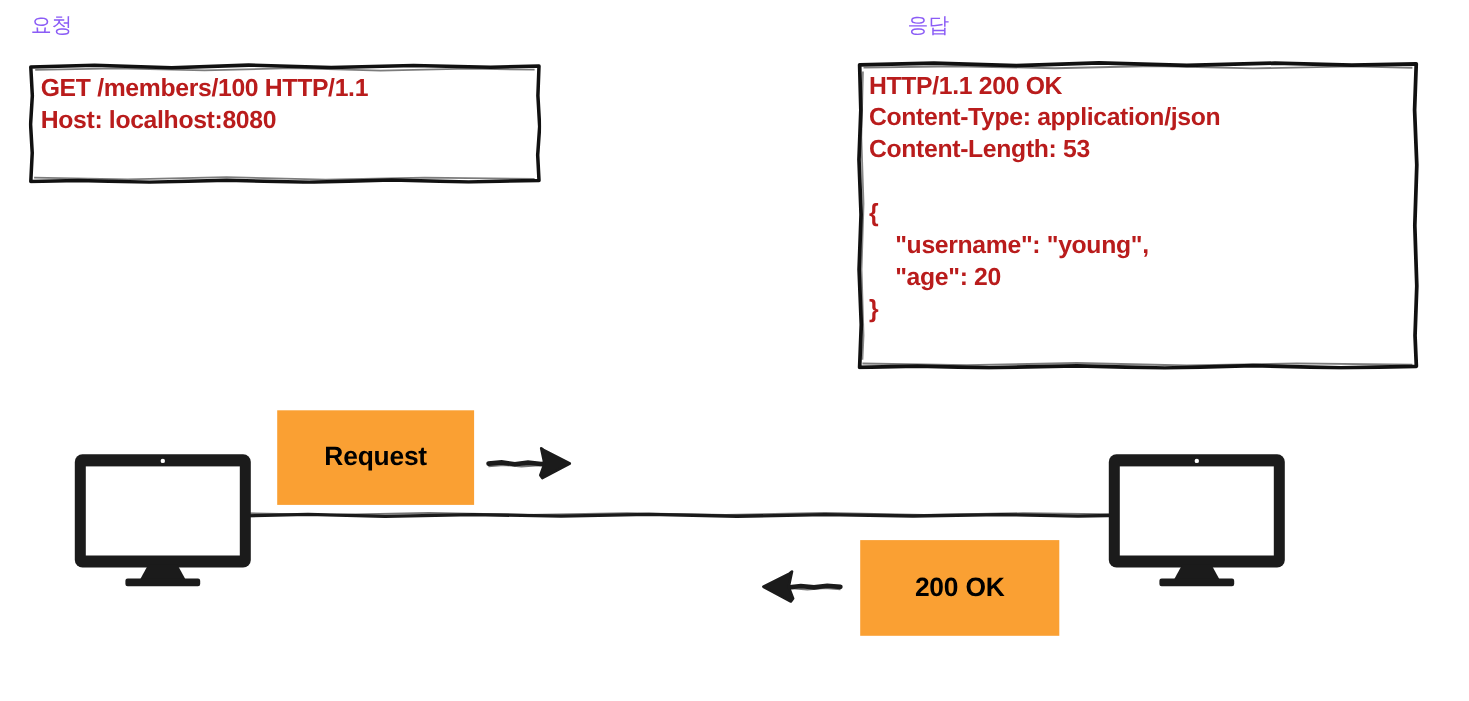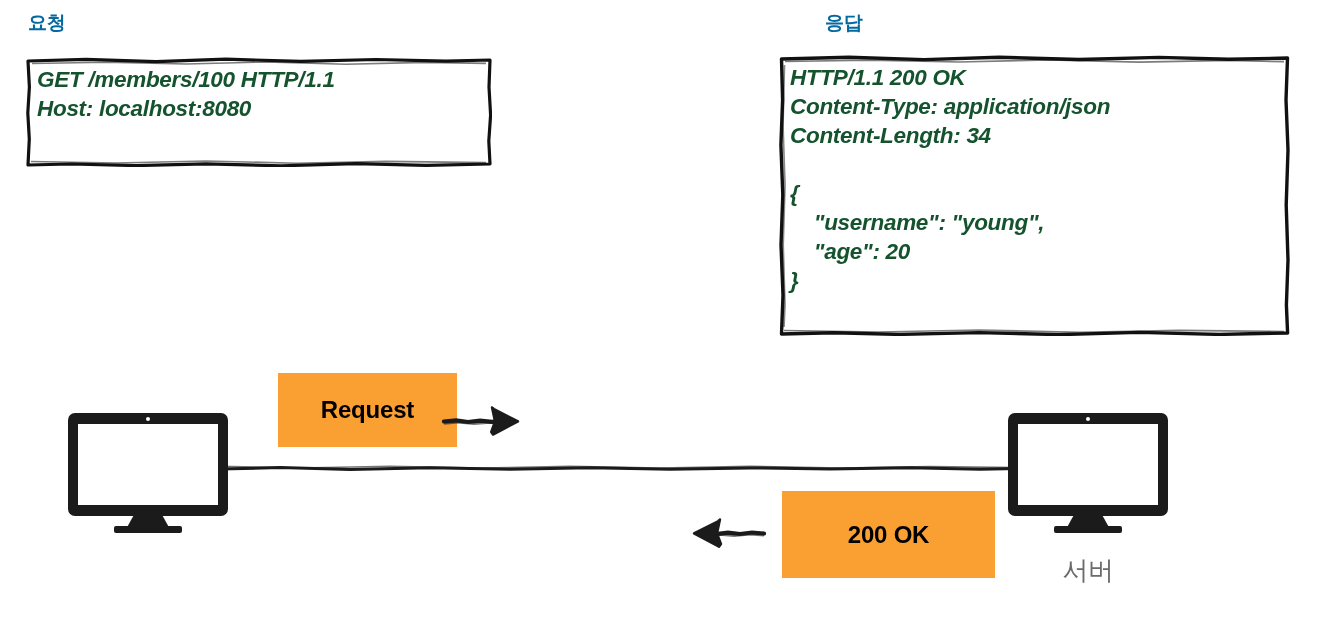--- a/index.html
+++ b/index.html
@@ -11,23 +11,23 @@
     width: 1335px;
     height: 637px;
     position: relative;
     overflow: hidden;
     font-family: "Liberation Sans", sans-serif;
     -webkit-font-smoothing: antialiased;
   }
 
   .section-title {
     position: absolute;
-    font-weight: bold;
+    font-weight: normal;
     font-size: 19px;
-    color: #0369a1;
+    color: #8b5cf6;
     letter-spacing: -0.2px;
     white-space: nowrap;
   }
 
   
   .msg-box {
     position: absolute;
     background: #ffffff;
     box-sizing: border-box;
   }
@@ -37,24 +37,23 @@
     pointer-events: none;
   }
   .msg-text {
     position: absolute;
     left: 11px;
     top: 8px;
     right: 6px;
     font-weight: bold;
     font-size: 22.5px;
     line-height: 29px;
-    color: #14532d;
+    color: #b91c1c;
     white-space: pre;
     letter-spacing: -0.3px;
-    font-style: italic;
   }
 
   
   .diagram {
     position: absolute;
     left: 0;
     top: 0;
     width: 1335px;
     height: 637px;
   }
@@ -169,21 +168,21 @@
       <path d="M2.5,4 L70,2.3 L145,4.6 L220,2.2 L300,4.5 L380,2.4 L450,4.3 L508.5,3
                L507,45 L509,95 L507.2,150 L509,205 L507.4,250 L508.6,278
                L440,279.4 L360,277.4 L280,279.6 L200,277.6 L120,279.4 L55,277.8 L2.5,279
                L4,240 L2,190 L3.8,140 L1.9,90 L3.6,45 Z" fill="none" stroke="#111111" stroke-width="3.4" stroke-linejoin="round"></path>
       <path d="M6,6.5 L90,5.2 L180,7 L270,5 L360,7.2 L450,5.4 L505,6.6" fill="none" stroke="#111111" stroke-width="1.7" opacity="0.55"></path>
       <path d="M5,275.5 L100,277 L200,275 L300,277.3 L400,275.4 L505,276.6" fill="none" stroke="#111111" stroke-width="1.7" opacity="0.55"></path>
       <path d="M5.5,10 L4,70 L6,130 L4.2,190 L6,250 L5,272" fill="none" stroke="#111111" stroke-width="1.7" opacity="0.5"></path>
     </svg>
     <div class="msg-text">HTTP/1.1 200 OK
 Content-Type: application/json
-Content-Length: 34
+Content-Length: 53
 
 {
     "username": "young",
     "age": 20
 }</div>
   </div>
 </div>
 
 <div class="diagram">
 
@@ -200,32 +199,31 @@
     <div class="base"></div>
   </div>
 
   <div class="monitor" style="left:1008px; top:413px; width:160px; height:124px;">
     <div class="bezel"></div>
     <div class="cam"></div>
     <div class="screen"></div>
     <div class="neck"></div>
     <div class="base"></div>
   </div>
-  <div class="node-label" style="left:1008px; top:553px; width:160px;">서버</div>
-
-  <div class="tag-box" style="left:252px; top:373px; width:179px; height:74px;margin-left:26px;">
+
+  <div class="tag-box" style="left:252px; top:373px; width:179px; height:86px;">
     <span class="tag-label">Request</span>
   </div>
   <svg class="arrow-svg" style="left:442px; top:400px; width:86px; height:44px;" viewBox="0 0 86 44">
     <path d="M2,21.5 L14,20.4 L26,22 L38,20.6 L50,21.8 L56,21.2" fill="none" stroke="#1b1b1b" stroke-width="4.2" stroke-linecap="round"></path>
     <path d="M2,23.8 L16,22.6 L32,24 L48,22.8 L56,23.4" fill="none" stroke="#1b1b1b" stroke-width="2" opacity="0.6"></path>
     <path d="M50,7.5 L52,9 L76,21.4 L51,34.6 L49.2,32 L53,21.5 Z" fill="#1b1b1b" stroke="#1b1b1b" stroke-width="2.4" stroke-linejoin="round"></path>
   </svg>
 
-  <div class="tag-box" style="left:782px; top:491px; width:213px; height:87px;">
+  <div class="tag-box" style="left:782px; top:491px; width:181px; height:87px;">
     <span class="tag-label">200 OK</span>
   </div>
   <svg class="arrow-svg" style="left:686px; top:512px; width:86px; height:44px;" viewBox="0 0 86 44">
     <path d="M78,21.5 L66,20.5 L54,22 L42,20.7 L32,21.9 L28,21.3" fill="none" stroke="#1b1b1b" stroke-width="4.2" stroke-linecap="round"></path>
     <path d="M78,23.6 L64,22.5 L48,23.9 L34,22.7 L28,23.2" fill="none" stroke="#1b1b1b" stroke-width="2" opacity="0.6"></path>
     <path d="M34,7.5 L32,9.2 L8,21.4 L33,34.8 L35,32 L31,21.5 Z" fill="#1b1b1b" stroke="#1b1b1b" stroke-width="2.4" stroke-linejoin="round"></path>
   </svg>
 
 </div>
 

